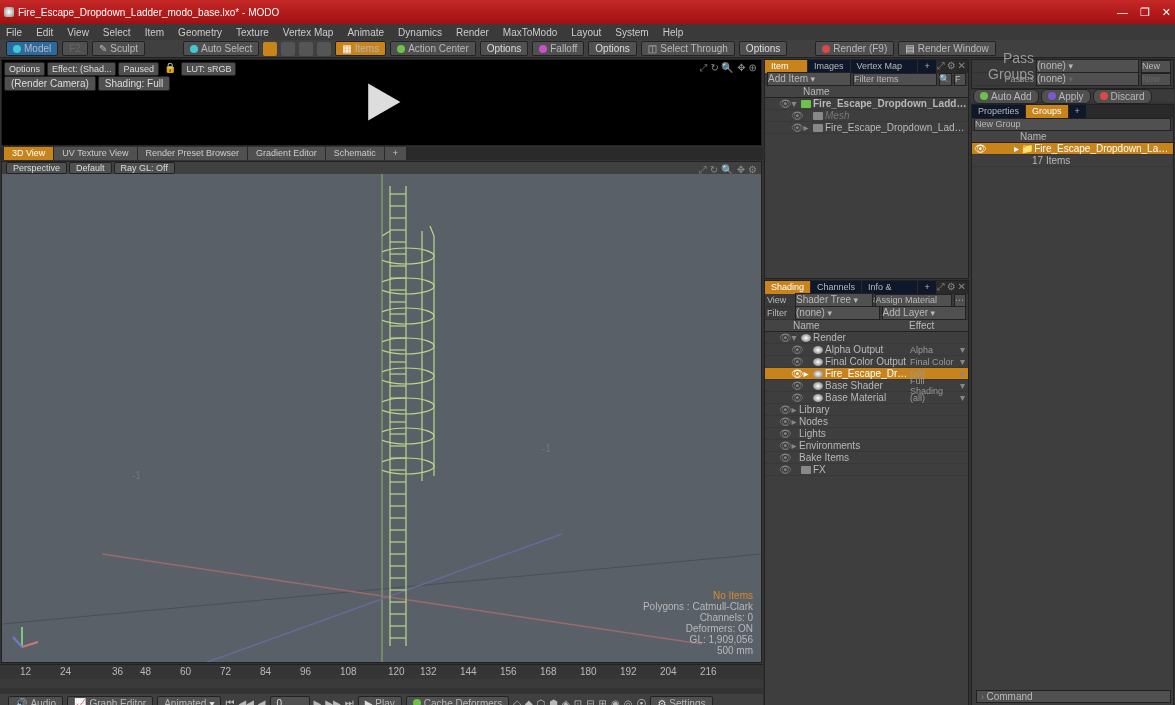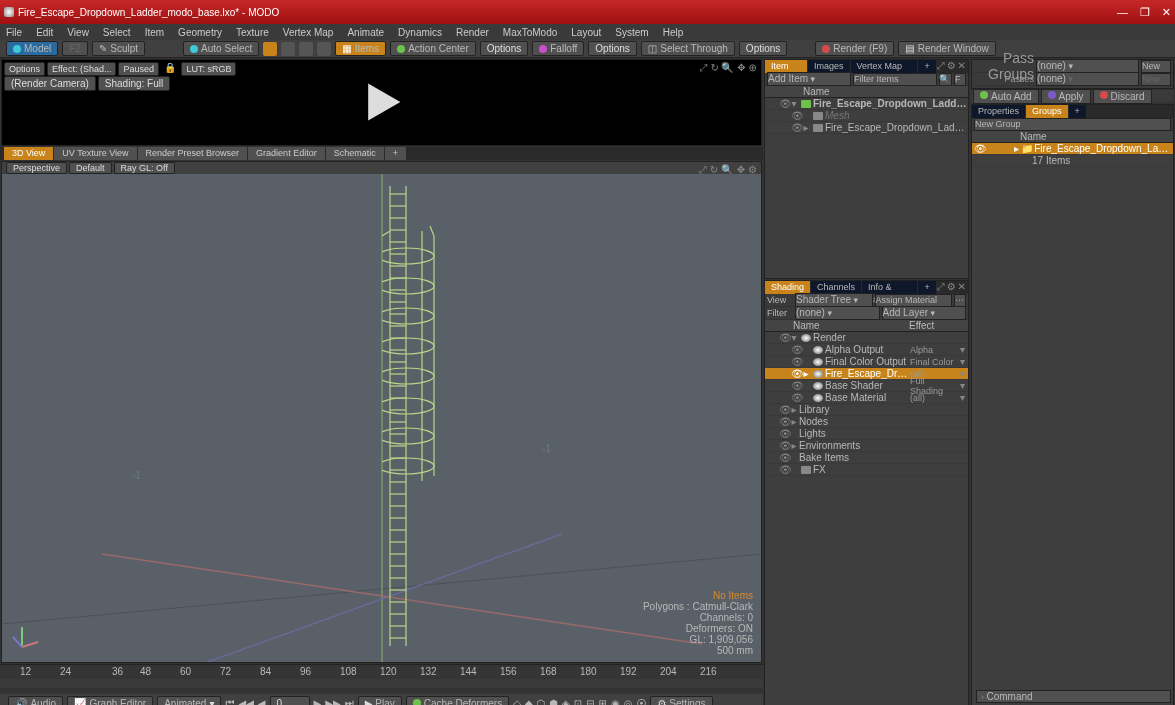--- a/index.html
+++ b/index.html
@@ -63,21 +63,21 @@
 .trow .ticon{width:10px;height:8px;margin:0 2px;background:#777;border-radius:1px}
 .trow .ticon.grp{background:#6cc24a}
 .trow .ticon.mesh{background:#888}
 .trow .ticon.mat{background:radial-gradient(#fff,#666);border-radius:50%}
 .trow.sel{background:#c8841a;color:#fff}
 .trow.sel *{color:#fff}
 .trow .lbl{flex:1;white-space:nowrap;overflow:hidden;text-overflow:ellipsis}
 .trow .eff{width:50px;font-size:9px;color:#999}
 .trow.i1{padding-left:14px}
 .trow.i2{padding-left:26px}
-.abtn{background:#505050;border:1px solid #222;border-radius:0;padding:1px 6px;font-size:9px;cursor:pointer;display:flex;gap:3px}
+.abtn{background:#505050;border:1px solid #222;border-radius:6px;padding:1px 6px;font-size:9px;cursor:pointer;display:flex;align-items:center;gap:3px}
 .abtn .ic{width:8px;height:8px;border-radius:50%}
 .cmd{position:absolute;bottom:2px;right:4px;width:195px;height:13px;background:#505050;border:1px solid #222;padding:0 4px;font-size:9px;color:#888;line-height:11px}
 .ladder{position:absolute;left:380px;top:12px}
 </style>
 </head>
 <body>
 
 <div class="titlebar">
   <div class="icon"></div>
   <div class="title">Fire_Escape_Dropdown_Ladder_modo_base.lxo* - MODO</div>
@@ -287,21 +287,21 @@
       <div class="timeline-ruler" id="ruler">
           <span style="left: 20px;">12</span>
           <span style="left: 60px;">24</span>
           <span style="left: 112px;">36</span>
           <span style="left: 140px;">48</span>
           <span style="left: 180px;">60</span>
           <span style="left: 220px;">72</span>
           <span style="left: 260px;">84</span>
           <span style="left: 300px;">96</span>
           <span style="left: 340px;">108</span>
-          <span style="left: 380px;">120</span>
+          <span style="left: 388px;">120</span>
           <span style="left: 420px;">132</span>
           <span style="left: 460px;">144</span>
           <span style="left: 500px;">156</span>
           <span style="left: 540px;">168</span>
           <span style="left: 580px;">180</span>
           <span style="left: 620px;">192</span>
           <span style="left: 660px;">204</span>
           <span style="left: 700px;">216</span>
         </div>
     </div>

